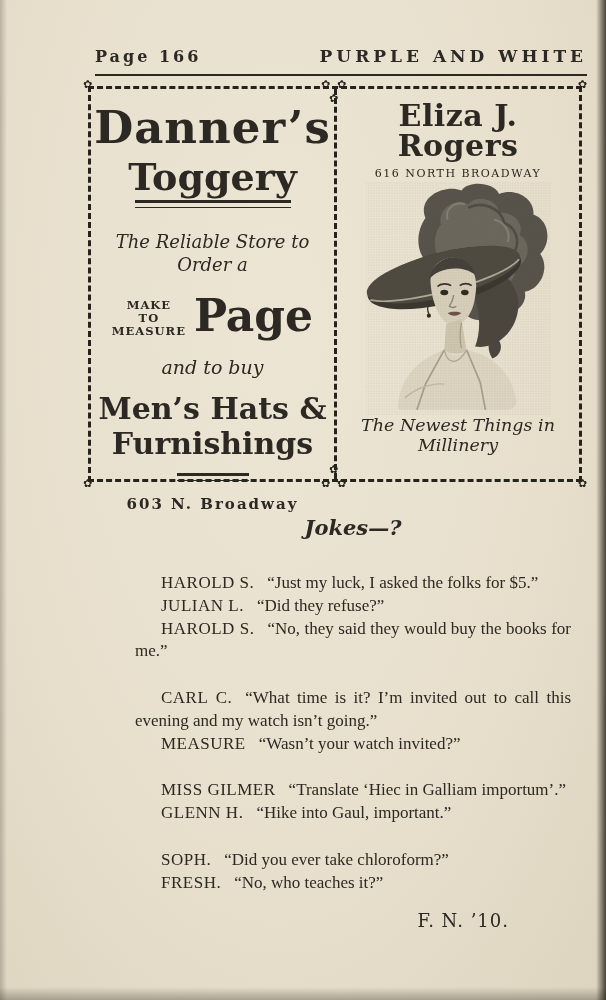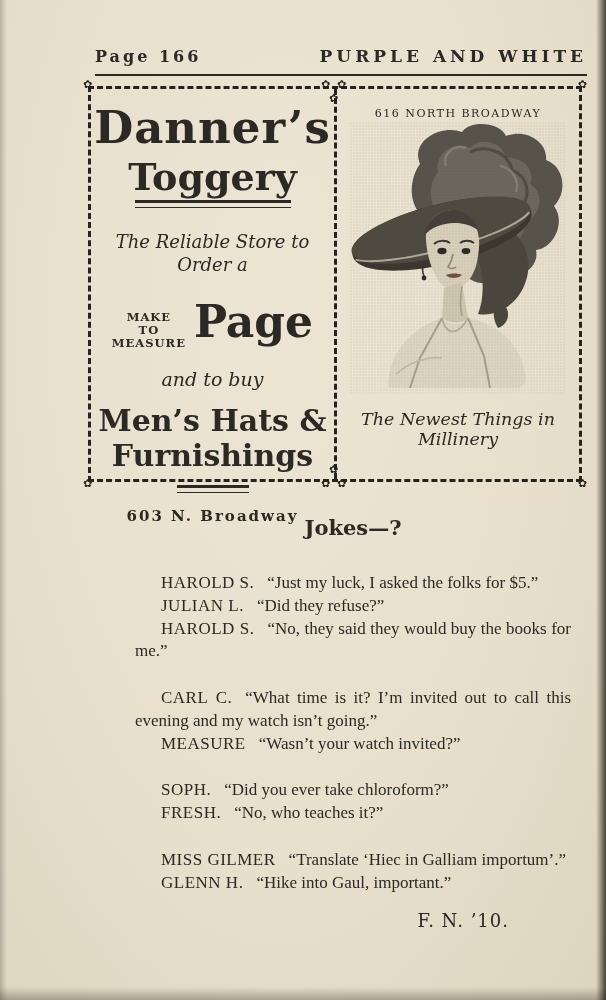--- a/index.html
+++ b/index.html
@@ -53,36 +53,36 @@
   }
 
   
   .danners-t1{font-size:45px;font-weight:bold;line-height:1;letter-spacing:1px;}
   .danners-t2{font-size:38px;font-weight:bold;line-height:1;margin-top:8px;display:inline-block;}
   .rule-double{height:4px;border-top:3px solid #2c2823;border-bottom:1px solid #2c2823;margin:4px auto 0;}
   .rule-toggery{width:156px;}
   .rule-merch{width:72px;margin-top:12px;}
   .danners-tagline{font-style:italic;font-size:18px;line-height:1.3;margin-top:22px;}
   .mtm-row{display:flex;justify-content:center;align-items:center;margin-top:16px;}
-  .mtm-stack{font-size:11.5px;font-weight:bold;letter-spacing:1px;line-height:1.15;margin-right:8px;margin-top:18px;}
+  .mtm-stack{font-size:11.5px;font-weight:bold;letter-spacing:1px;line-height:1.15;margin-right:8px;margin-top:6px;}
   .suit-word{font-size:44px;font-weight:bold;line-height:1;}
   .and-to-buy{font-style:italic;font-size:19px;margin-top:18px;}
   .merch{font-size:30px;font-weight:bold;line-height:1.15;margin-top:14px;}
   .danners-addr{font-size:15px;font-weight:bold;letter-spacing:2px;margin-top:14px;}
 
   
   .rogers-name{font-size:30px;font-weight:bold;line-height:1;letter-spacing:0.5px;
     font-family:"DejaVu Serif","Liberation Serif",serif;}
   .rogers-addr{font-size:11px;letter-spacing:1.5px;margin-top:6px;}
   .rogers-illo{margin-top:2px;}
-  .rogers-tagline{font-style:italic;font-size:17.5px;margin-top:auto;margin-bottom:30px;}
+  .rogers-tagline{font-style:italic;font-size:17.5px;margin-top:auto;margin-bottom:24px;}
 
   
   .jokes{position:absolute;left:135px;width:436px;top:514px;font-size:17px;line-height:1.34;}
-  .jokes-title{text-align:center;font-weight:bold;font-size:21px;margin:0 0 30px 0;}
+  .jokes-title{text-align:center;font-style:italic;font-weight:bold;font-size:21px;margin:0 0 30px 0;}
   .joke-group{margin:0;}
   .joke-group + .joke-group{margin-top:24px;}
   .joke-line{margin:0;text-indent:26px;text-align:justify;font-family:Liberation Serif, serif;}
   .speaker{margin-right:13px;letter-spacing:0.5px;}
   .jokes-signature{text-align:right;padding-right:62px;margin-top:14px;font-size:18px;letter-spacing:1px;}
 </style>
 </head>
 <body>
 
 <div class="page">
@@ -125,20 +125,21 @@
       <div class="and-to-buy">and to buy</div>
       <div class="merch">
         <span>Men’s Hats &amp;</span><br>
         <span>Furnishings</span>
       </div>
       <div class="rule-double rule-merch"></div>
       <div class="danners-addr">603 N. Broadway</div>
     </div>
 
     <div class="ad-right">
+      <div class="rogers-name">Eliza J. Rogers</div>
       <div class="rogers-addr">616 NORTH BROADWAY</div>
 
       <svg class="rogers-illo" width="216" height="272" viewBox="0 0 216 272" aria-hidden="true">
         <defs>
           <pattern id="ht" width="3" height="3" patternUnits="userSpaceOnUse">
             <circle cx="1" cy="1" r="0.55" fill="#3a352c" opacity="0.22"></circle>
           </pattern>
         </defs>
 
         <path d="M70 42 C60 18 92 2 112 10 C120 -2 150 0 156 14 C176 6 198 20 196 38
@@ -212,33 +213,33 @@
       <p class="joke-line">
         <span class="speaker">CARL C.</span><span>“What time is it?  I’m invited out to call this evening and my watch isn’t going.”</span>
       </p>
       <p class="joke-line">
         <span class="speaker">MEASURE</span><span>“Wasn’t your watch invited?”</span>
       </p>
     </div>
 
     <div class="joke-group">
       <p class="joke-line">
+        <span class="speaker">MISS GILMER</span><span>“Translate ‘Hiec in Galliam importum’.”</span>
+      </p>
+      <p class="joke-line">
+        <span class="speaker">GLENN H.</span><span>“Hike into Gaul, important.”</span>
+      </p>
+    </div>
+
+    <div class="joke-group">
+      <p class="joke-line">
         <span class="speaker">SOPH.</span><span>“Did you ever take chloroform?”</span>
       </p>
       <p class="joke-line">
         <span class="speaker">FRESH.</span><span>“No, who teaches it?”</span>
-      </p>
-    </div>
-
-    <div class="joke-group">
-      <p class="joke-line">
-        <span class="speaker">MISS GILMER</span><span>“Translate ‘Hiec in Galliam importum’.”</span>
-      </p>
-      <p class="joke-line">
-        <span class="speaker">GLENN H.</span><span>“Hike into Gaul, important.”</span>
       </p>
     </div>
 
     <div class="jokes-signature">F. N. ’10.</div>
   </div>
 
   <div class="edge-left"></div>
   <div class="edge-right"></div>
   <div class="edge-bottom"></div>
 </div>

